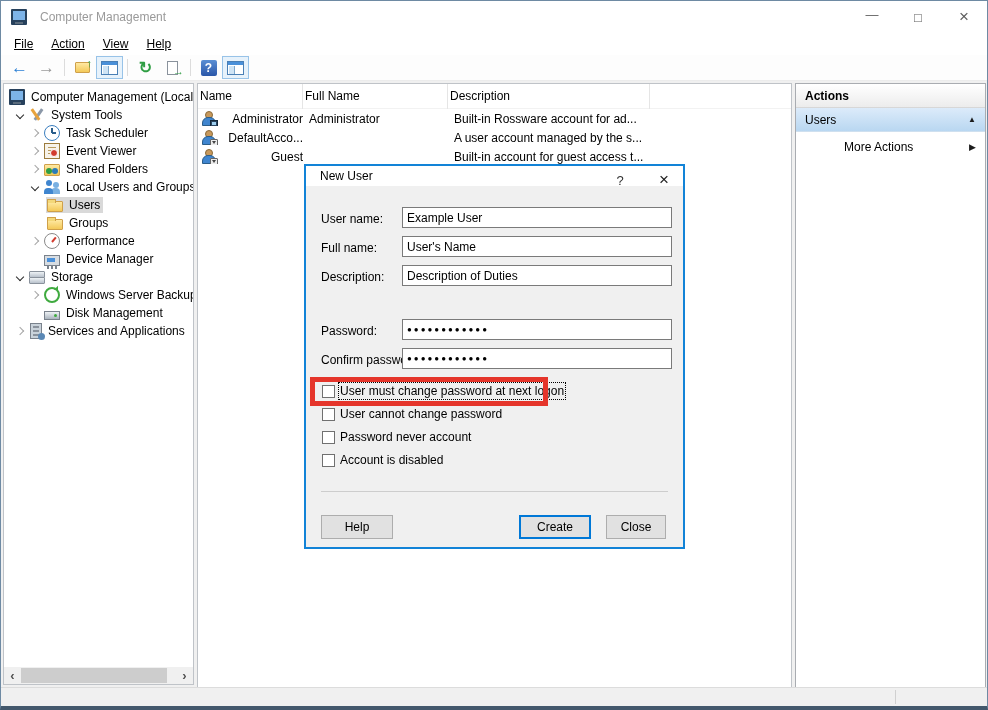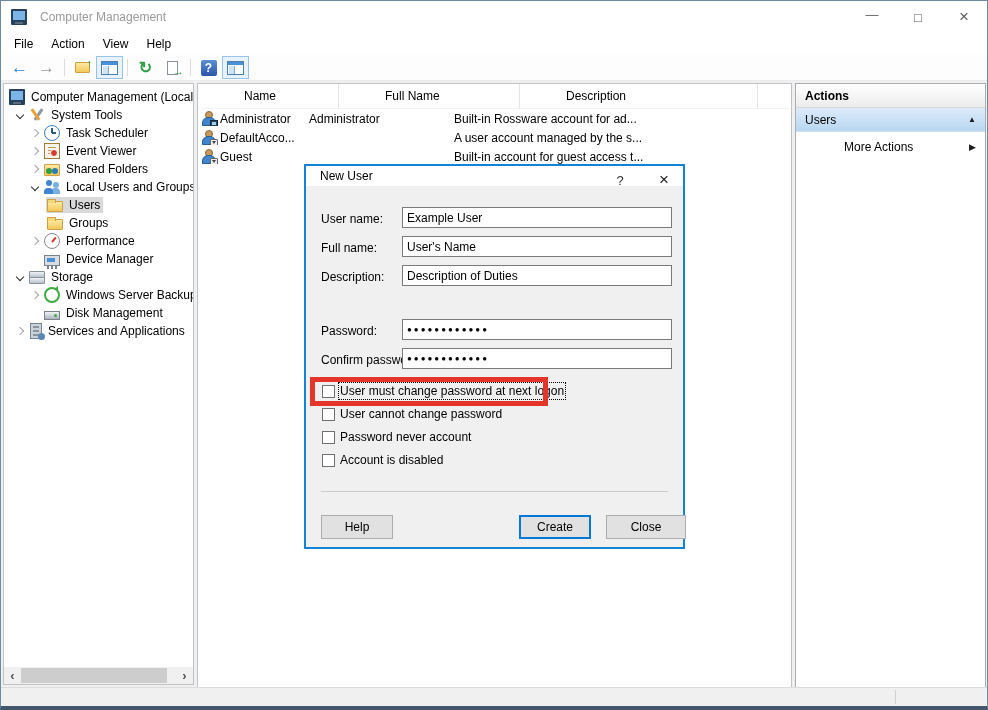--- a/index.html
+++ b/index.html
@@ -8,21 +8,21 @@
 
   
   .titlebar { position:absolute; left:0; top:0; right:0; height:32px; background:#fff; display:flex; align-items:center; padding-left:10px; }
   .titlebar .title { color:#9a9a9a; margin-left:8px; font-size:12px; }
   .win-controls { position:absolute; right:0; top:0; height:32px; display:flex; }
   .win-btn { width:46px; height:32px; display:flex; align-items:center; justify-content:center; color:#5f5f5f; font-size:13px; }
   .win-btn.min span { position:relative; top:-3px; }
 
   
   .menubar { position:absolute; left:0; top:32px; right:0; height:22px; background:#fff; display:flex; align-items:center; padding-left:4px; }
-  .menu-item { padding:3px 9px; }
+  .menu-item { padding:3px 9px;text-decoration:underline; }
 
   
   .toolbar { position:absolute; left:0; top:54px; right:0; height:26px; background:#fdfdfd; display:flex; align-items:center; padding-left:5px; border-bottom:1px solid #ececec; }
   .tb-btn { width:27px; height:23px; display:flex; align-items:center; justify-content:center; border:1px solid transparent; position:relative; }
   .tb-btn.active { background:#e7f2fb; border-color:#98c3e8; }
   .tb-sep { width:1px; height:17px; background:#dcdcdc; margin:0 4px; }
   .g-back { color:#2a7fd4; font-weight:bold; font-size:17px; line-height:1; }
   .g-fwd  { color:#9a9a9a; font-weight:bold; font-size:17px; line-height:1; }
   .g-refresh { color:#2f9e44; font-weight:bold; font-size:16px; line-height:1; }
   .ic-folderup { width:15px; height:11px; background:linear-gradient(#ffe9a2,#f3c959); border:1px solid #cfa04a; border-radius:1px; position:relative; }
@@ -90,24 +90,24 @@
   .ic-services-applications::after { content:""; position:absolute; right:-4px; bottom:-2px; width:7px; height:7px; border-radius:50%; background:#5a88b5; }
 
   
   .tree-hscroll { position:absolute; left:0; right:0; bottom:0; height:17px; background:#f0f0f0; display:flex; align-items:center; }
   .hs-arrow { width:17px; height:17px; display:flex; align-items:center; justify-content:center; color:#505050; font-size:13px; font-weight:bold; }
   .hs-track { flex:1; height:17px; position:relative; }
   .hs-thumb { position:absolute; left:0; top:1px; width:146px; height:15px; background:#cdcdcd; }
 
   
   .lheader { display:flex; height:25px; align-items:center; border-bottom:1px solid #f2f2f2; }
-  .lh { padding-left:10px; border-right:1px solid #e5e5e5; height:25px; display:flex; align-items:center;margin-left:36px; }
+  .lh { padding-left:2px; border-right:1px solid #e5e5e5; height:25px; display:flex; align-items:center; }
   .lh.c1 { width:105px; } .lh.c2 { width:145px; } .lh.c3 { width:202px; }
   .lrow { display:flex; height:19px; align-items:center; }
-  .lc { padding-left:6px; white-space:nowrap; overflow:hidden; }
+  .lc { padding-left:6px; white-space:nowrap; overflow:hidden;justify-content:space-between; }
   .lc.c1 { width:105px; display:flex; align-items:center; padding-left:3px; }
   .lc.c2 { width:145px; } .lc.c3 { width:202px; }
   .ic-user { width:16px; height:15px; position:relative; flex:none; margin-right:3px; }
   .ic-user::before { content:""; position:absolute; left:4px; top:0; width:6px; height:6px; border-radius:50%; background:#c8995c; border:1px solid #8a6a3a; }
   .ic-user::after { content:""; position:absolute; left:1px; bottom:0; width:12px; height:7px; border-radius:6px 6px 0 0; background:#3f85cf; border:1px solid #2a5d8a; }
   .badge { position:absolute; right:-1px; bottom:-1px; width:8px; height:7px; z-index:2; }
   .badge-monitor { background:#2b4560; border:1px solid #14283a; }
   .badge-monitor::before { content:""; position:absolute; left:1px; right:1px; top:1px; bottom:1px; background:#9fd0f0; }
   .badge-down { background:#ececec; border:1px solid #666; border-radius:1px; }
   .badge-down::before { content:""; position:absolute; left:1px; top:1px; border:2px solid transparent; border-top:3px solid #444; }
@@ -419,19 +419,19 @@
       </div>
 
       <div class="dlg-hr"></div>
 
       <div class="dbtn" style="left:15px;">
           <span>Help</span>
         </div>
       <div class="dbtn default" style="left:213px;">
           <span>Create</span>
         </div>
-      <div class="dbtn" style="left:300px;width:80px;">
+      <div class="dbtn" style="left:300px;width:60px;">
           <span>Close</span>
         </div>
     </div>
   </div>
 
 </div>
 
 </body></html>

